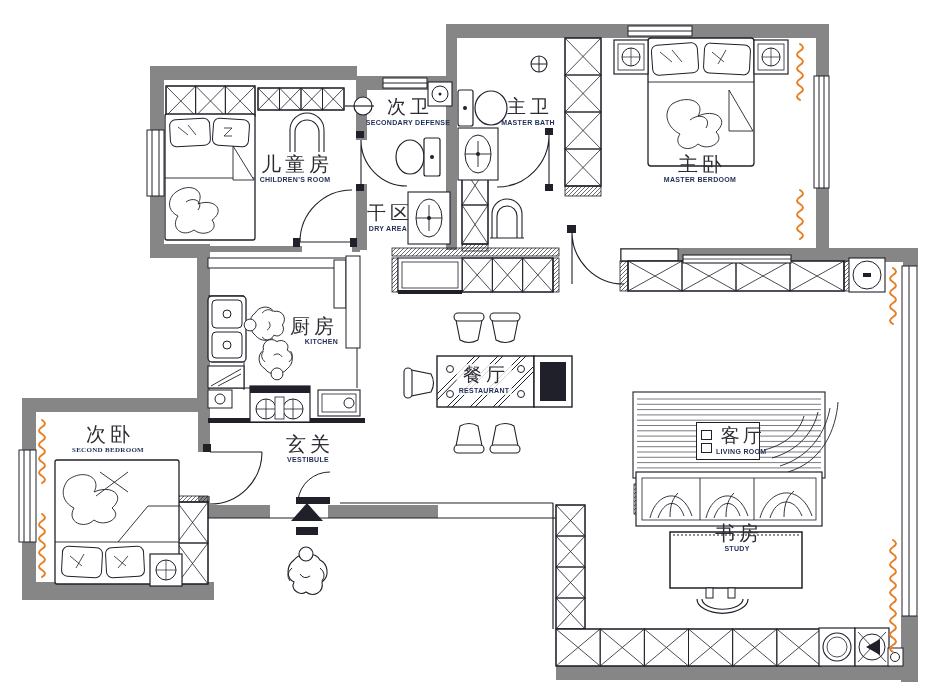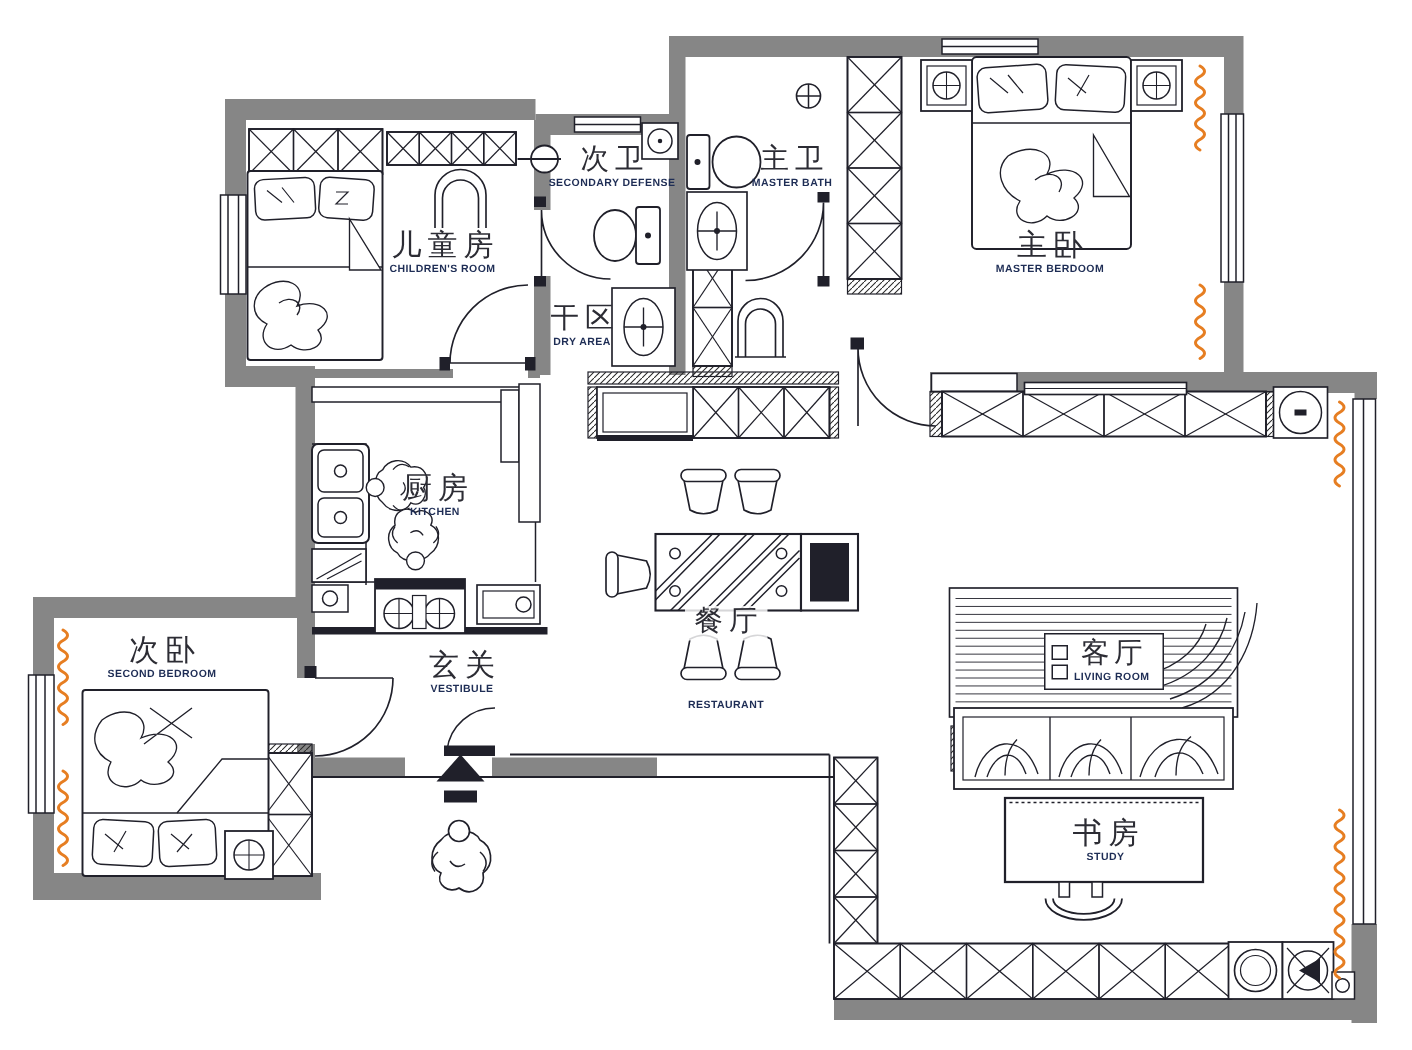--- a/index.html
+++ b/index.html
@@ -7,22 +7,22 @@
          font-family:"Liberation Sans","DejaVu Sans",sans-serif;}
   svg{position:absolute;left:0;top:0;}
   .wall{fill:var(--wall,#868686);}
   .fw{fill:#fff;stroke:var(--line,#20202a);}
   .ln{fill:none;stroke:var(--line,#20202a);}
   .blk{fill:var(--line,#20202a);stroke:none;}
   .room-label{position:absolute;transform:translateX(-50%);text-align:center;line-height:1.2;z-index:5;}
   .room-label .zh{font-size:20px;letter-spacing:4px;text-indent:4px;color:var(--zh,#2c2c34);font-weight:500;white-space:nowrap;}
   .room-label .en{font-size:7px;font-weight:bold;letter-spacing:.3px;color:var(--en,#1e2d55);white-space:nowrap;}
   .room-label.small .zh{font-size:19px;}
-  .dining-bg .zh,.dining-bg .en{background:rgba(255,255,255,.82);padding:0 2px;margin-top:40px;}
-  .living-box{position:absolute;left:696px;top:422px;width:80px;height:38px;background:#fff;
+  .dining-bg .zh,.dining-bg .en{background:rgba(255,255,255,.82);padding:0 2px;}
+  .living-box{position:absolute;left:696px;top:422px;width:64px;height:38px;background:#fff;
     border:1.5px solid #20202a;box-sizing:border-box;display:flex;align-items:center;gap:4px;padding:2px 4px;z-index:4;}
   .living-box .sqcol{display:flex;flex-direction:column;gap:3px;}
   .living-box .sq{width:9px;height:8px;border:1px solid #20202a;background:#fff;}
   .living-box .room-label{position:static;transform:none;}
   .living-box .zh{font-size:13px;letter-spacing:3px;text-indent:3px;}
 </style>
 </head>
 <body>
 
 <div class="stage">
@@ -467,43 +467,43 @@
       <div class="en">MASTER BATH</div>
   </div>
   <div class="room-label" style="left:700px;top:152px;">
     <div class="zh">主卧</div>
       <div class="en">MASTER BERDOOM</div>
   </div>
   <div class="room-label small" style="left:388px;top:202px;">
     <div class="zh">干区</div>
       <div class="en">DRY AREA</div>
   </div>
-  <div class="room-label" style="left:290px;top:314px;">
+  <div class="room-label" style="left:312px;top:314px;text-align:right;">
     <div class="zh">厨房</div>
       <div class="en">KITCHEN</div>
   </div>
   <div class="room-label small dining-bg" style="left:484px;top:364px;">
     <div class="zh">餐厅</div>
       <div class="en">RESTAURANT</div>
   </div>
   <div class="living-box">
     <div class="sqcol">
         <div class="sq"></div>
         <div class="sq"></div>
       </div>
     <div class="room-label small">
       <div class="zh">客厅</div>
         <div class="en">LIVING ROOM</div>
     </div>
   </div>
-  <div class="room-label" style="left:108px;top:422px;">
+  <div class="room-label" style="left:108px;top:422px;font-family:Liberation Serif, serif;">
     <div class="zh">次卧</div>
       <div class="en">SECOND BEDROOM</div>
   </div>
   <div class="room-label" style="left:308px;top:432px;">
     <div class="zh">玄关</div>
       <div class="en">VESTIBULE</div>
   </div>
-  <div class="room-label" style="left:737px;top:544px;">
+  <div class="room-label" style="left:737px;top:521px;">
     <div class="zh">书房</div>
       <div class="en">STUDY</div>
   </div>
 </div>
 
 </body></html>

